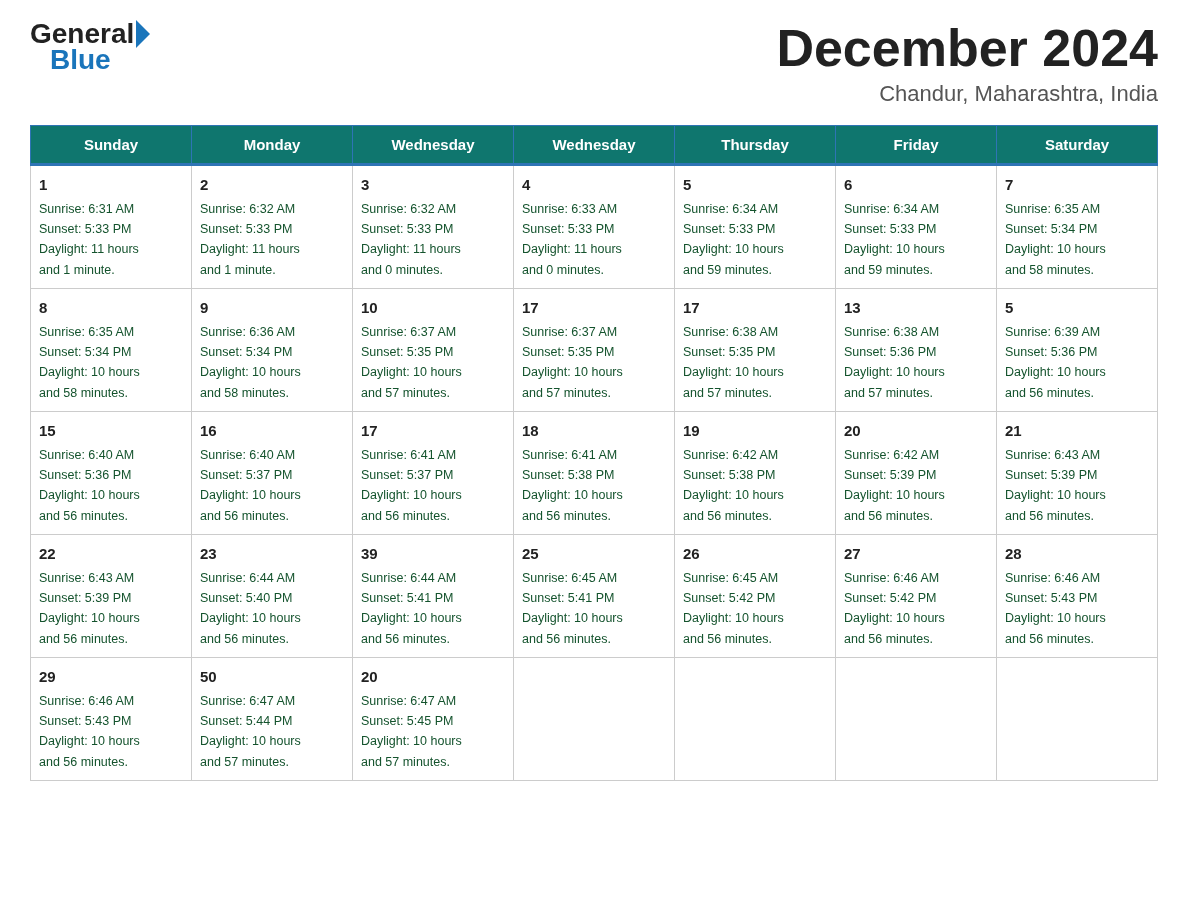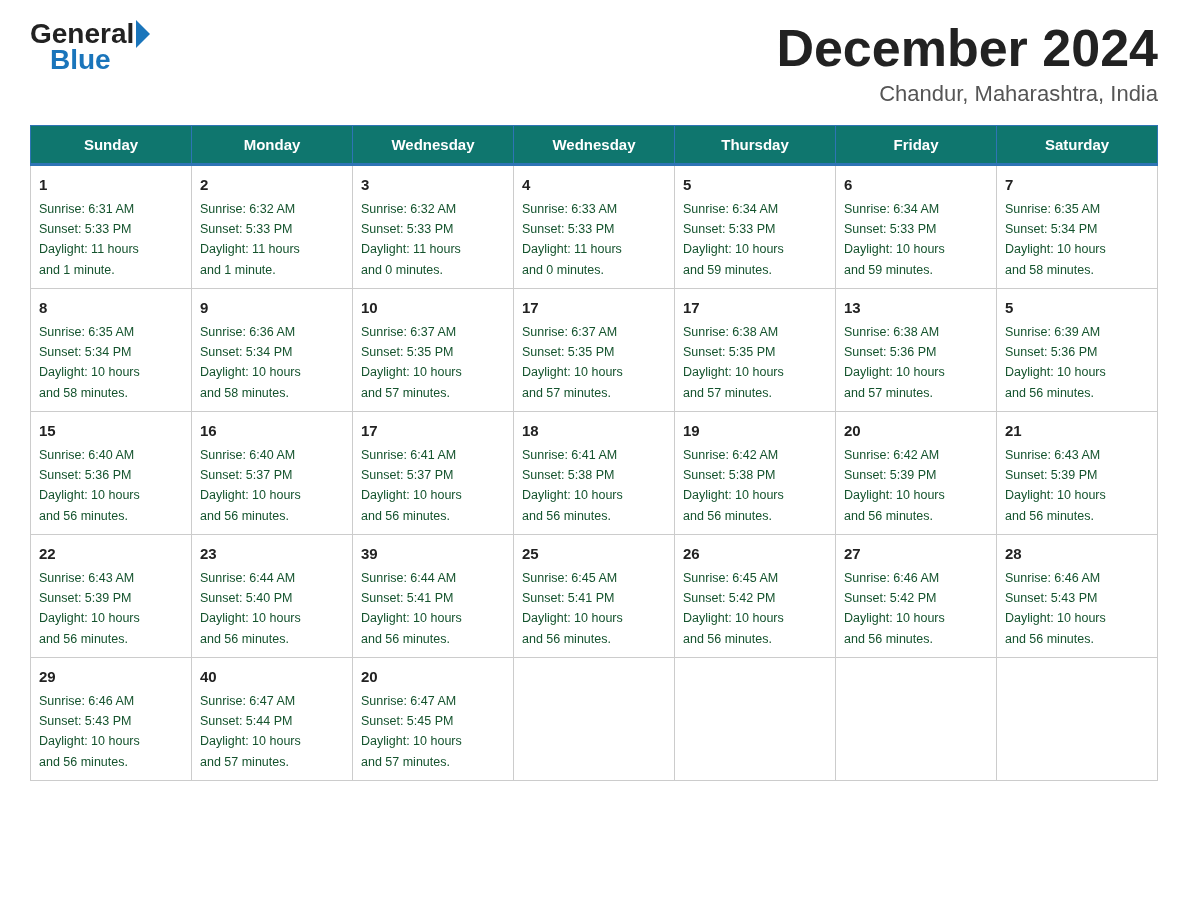--- a/index.html
+++ b/index.html
@@ -254,21 +254,21 @@
         <td><span class="day-num">28</span><span class="day-info" style="white-space: pre-line;">Sunrise: 6:46 AM
 Sunset: 5:43 PM
 Daylight: 10 hours
 and 56 minutes.</span></td>
       </tr>
       <tr>
         <td><span class="day-num">29</span><span class="day-info" style="white-space: pre-line;">Sunrise: 6:46 AM
 Sunset: 5:43 PM
 Daylight: 10 hours
 and 56 minutes.</span></td>
-        <td><span class="day-num">40</span><span class="day-info" style="white-space: pre-line;">Sunrise: 6:47 AM
+        <td><span class="day-num">50</span><span class="day-info" style="white-space: pre-line;">Sunrise: 6:47 AM
 Sunset: 5:44 PM
 Daylight: 10 hours
 and 57 minutes.</span></td>
         <td><span class="day-num">20</span><span class="day-info" style="white-space: pre-line;">Sunrise: 6:47 AM
 Sunset: 5:45 PM
 Daylight: 10 hours
 and 57 minutes.</span></td>
         <td></td>
         <td></td>
         <td></td>

